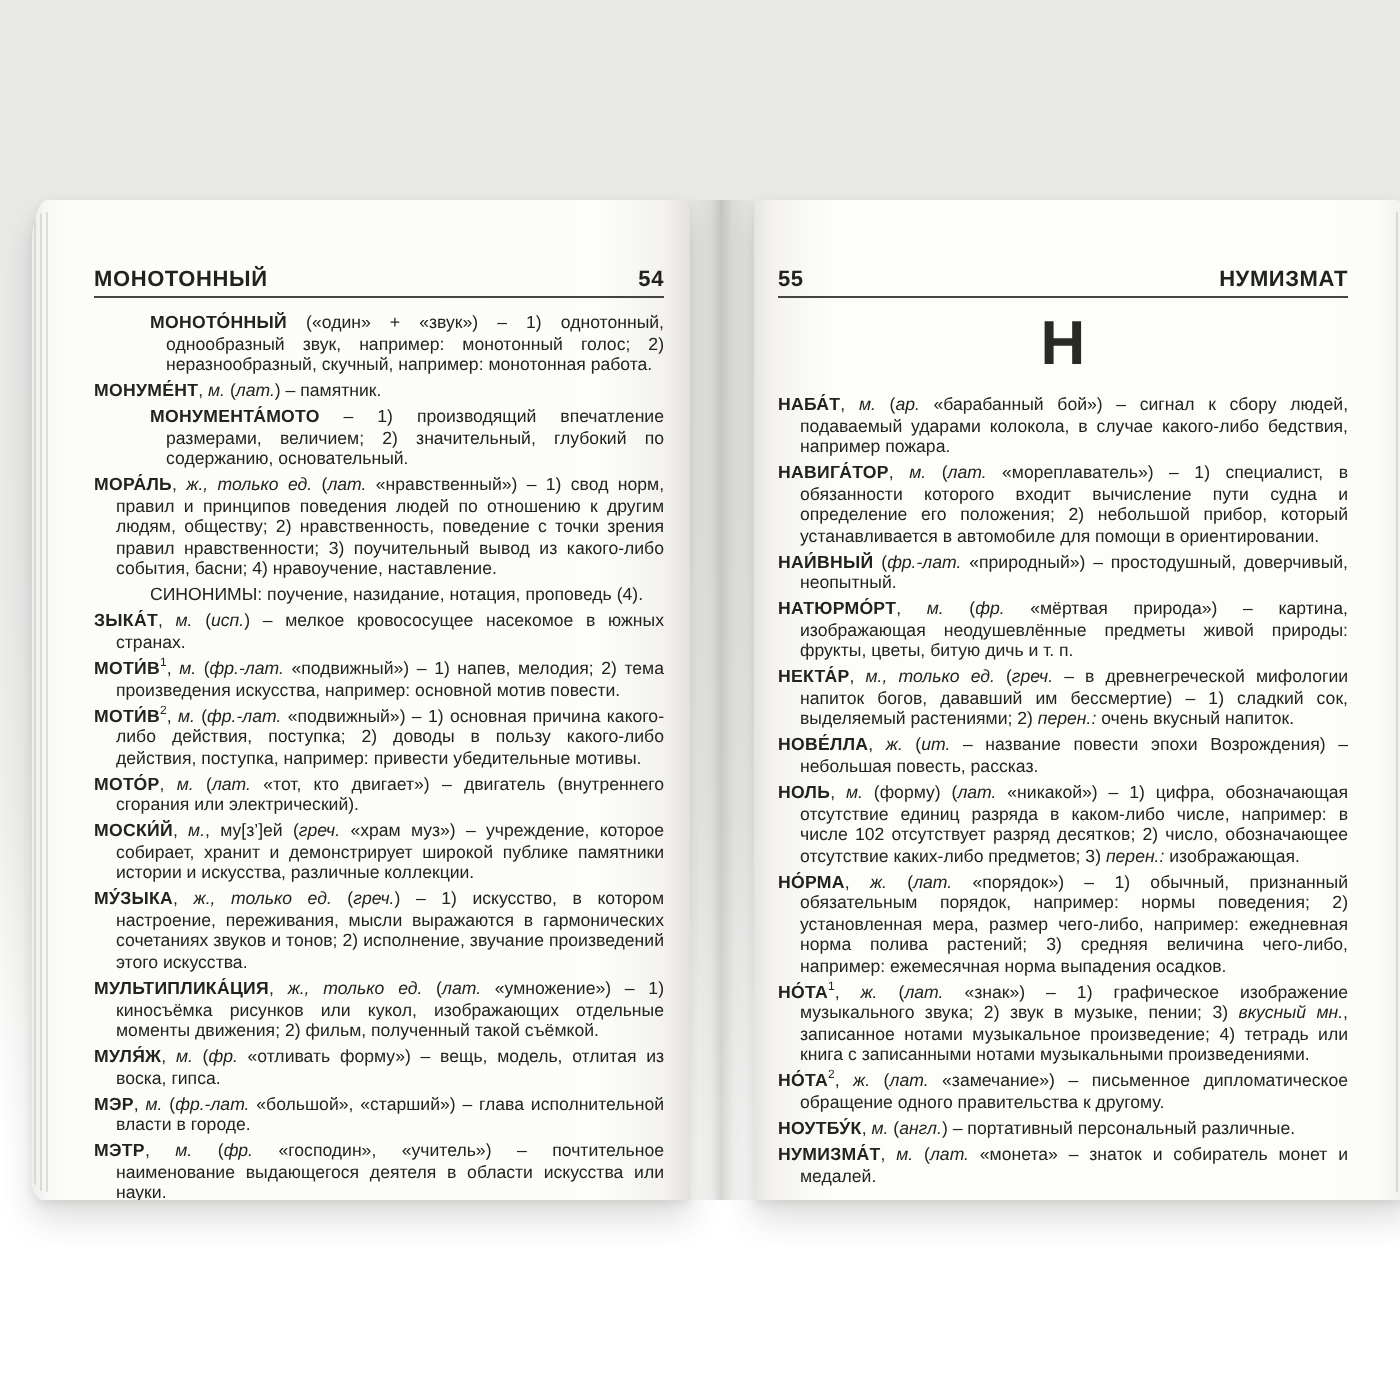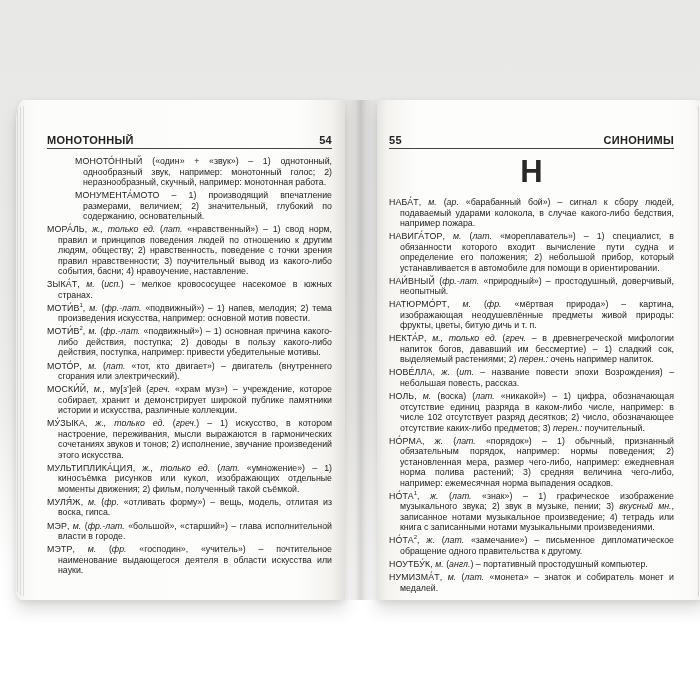--- a/index.html
+++ b/index.html
@@ -37,75 +37,77 @@
   .page-head{display:flex;justify-content:space-between;align-items:flex-end;
     border-bottom:1.6px solid #45443f;padding-bottom:2px;margin-bottom:7px;
     font-weight:bold;font-size:11px;letter-spacing:.3px;color:#232220;}
 
   .section-letter{text-align:center;font-size:31px;font-weight:bold;color:#2a2926;
     margin:6px 0 10px;line-height:1;}
 
   .entries{color:#232220;font-size:8.8px;line-height:10.5px;text-align:justify;}
   .entry{margin:0 0 2.6px;padding-left:11px;text-indent:-11px;}
   .entry.sub{margin-left:28px;padding-left:8px;text-indent:-8px;}
-  .entry .hw{font-weight:normal;letter-spacing:.15px;}
+  .entry .hw{font-weight:bold;letter-spacing:.15px;}
   .entry i{font-style:italic;}
   .entry sup{font-size:6px;line-height:0;}
 </style>
 </head>
 <body>
 
 <div class="scene">
   <div class="book">
 
     <div class="page page-left">
       <div class="edge-lines left"></div>
       <div class="page-inner">
         <div class="page-head">
           <span>МОНОТОННЫЙ</span>
           <span>54</span>
         </div>
         <div class="entries">
             <p class="entry sub"><b class="hw">МОНОТО́ННЫЙ</b><span> («один» + «звук») – 1) однотонный, однообразный звук, например: монотонный голос; 2) неразнообразный, скучный, например: монотонная работа.</span></p>
+            <p class="entry"><b class="hw">МОНУМЕ́НТ</b><span>, </span><i>м.</i><span> (</span><i>лат.</i><span>) – памятник.</span></p>
             <p class="entry sub"><b class="hw">МОНУМЕНТА́МОТО</b><span> – 1) производящий впечатление размерами, величием; 2) значительный, глубокий по содержанию, основательный.</span></p>
             <p class="entry"><b class="hw">МОРА́ЛЬ</b><span>, </span><i>ж., только ед.</i><span> (</span><i>лат.</i><span> «нравственный») – 1) свод норм, правил и принципов поведения людей по отношению к другим людям, обществу; 2) нравственность, поведение с точки зрения правил нравственности; 3) поучительный вывод из какого-либо события, басни; 4) нравоучение, наставление.</span></p>
+            <p class="entry sub"><span>СИНОНИМЫ: поучение, назидание, нотация, проповедь (4).</span></p>
             <p class="entry"><b class="hw">ЗЫКА́Т</b><span>, </span><i>м.</i><span> (</span><i>исп.</i><span>) – мелкое кровососущее насекомое в южных странах.</span></p>
             <p class="entry"><b class="hw">МОТИ́В</b><sup>1</sup><span>, </span><i>м.</i><span> (</span><i>фр.-лат.</i><span> «подвижный») – 1) напев, мелодия; 2) тема произведения искусства, например: основной мотив повести.</span></p>
             <p class="entry"><b class="hw">МОТИ́В</b><sup>2</sup><span>, </span><i>м.</i><span> (</span><i>фр.-лат.</i><span> «подвижный») – 1) основная причина какого-либо действия, поступка; 2) доводы в пользу какого-либо действия, поступка, например: привести убедительные мотивы.</span></p>
             <p class="entry"><b class="hw">МОТО́Р</b><span>, </span><i>м.</i><span> (</span><i>лат.</i><span> «тот, кто двигает») – двигатель (внутреннего сгорания или электрический).</span></p>
             <p class="entry"><b class="hw">МОСКИ́Й</b><span>, </span><i>м.</i><span>, му[з’]ей (</span><i>греч.</i><span> «храм муз») – учреждение, которое собирает, хранит и демонстрирует широкой публике памятники истории и искусства, различные коллекции.</span></p>
             <p class="entry"><b class="hw">МУ́ЗЫКА</b><span>, </span><i>ж., только ед.</i><span> (</span><i>греч.</i><span>) – 1) искусство, в котором настроение, переживания, мысли выражаются в гармонических сочетаниях звуков и тонов; 2) исполнение, звучание произведений этого искусства.</span></p>
             <p class="entry"><b class="hw">МУЛЬТИПЛИКА́ЦИЯ</b><span>, </span><i>ж., только ед.</i><span> (</span><i>лат.</i><span> «умножение») – 1) киносъёмка рисунков или кукол, изображающих отдельные моменты движения; 2) фильм, полученный такой съёмкой.</span></p>
             <p class="entry"><b class="hw">МУЛЯ́Ж</b><span>, </span><i>м.</i><span> (</span><i>фр.</i><span> «отливать форму») – вещь, модель, отлитая из воска, гипса.</span></p>
             <p class="entry"><b class="hw">МЭР</b><span>, </span><i>м.</i><span> (</span><i>фр.-лат.</i><span> «большой», «старший») – глава исполнительной власти в городе.</span></p>
             <p class="entry"><b class="hw">МЭТР</b><span>, </span><i>м.</i><span> (</span><i>фр.</i><span> «господин», «учитель») – почтительное наименование выдающегося деятеля в области искусства или науки.</span></p>
           </div>
       </div>
     </div>
 
     <div class="page page-right">
       <div class="edge-lines right"></div>
       <div class="page-inner">
         <div class="page-head">
           <span>55</span>
-          <span>СИНОНИМЫ</span>
+          <span>НУМИЗМАТ</span>
         </div>
         <div class="section-letter">Н</div>
         <div class="entries">
             <p class="entry"><b class="hw">НАБА́Т</b><span>, </span><i>м.</i><span> (</span><i>ар.</i><span> «барабанный бой») – сигнал к сбору людей, подаваемый ударами колокола, в случае какого-либо бедствия, например пожара.</span></p>
             <p class="entry"><b class="hw">НАВИГА́ТОР</b><span>, </span><i>м.</i><span> (</span><i>лат.</i><span> «мореплаватель») – 1) специалист, в обязанности которого входит вычисление пути судна и определение его положения; 2) небольшой прибор, который устанавливается в автомобиле для помощи в ориентировании.</span></p>
             <p class="entry"><b class="hw">НАИ́ВНЫЙ</b><span> (</span><i>фр.-лат.</i><span> «природный») – простодушный, доверчивый, неопытный.</span></p>
             <p class="entry"><b class="hw">НАТЮРМО́РТ</b><span>, </span><i>м.</i><span> (</span><i>фр.</i><span> «мёртвая природа») – картина, изображающая неодушевлённые предметы живой природы: фрукты, цветы, битую дичь и т. п.</span></p>
-            <p class="entry"><b class="hw">НЕКТА́Р</b><span>, </span><i>м., только ед.</i><span> (</span><i>греч.</i><span> – в древнегреческой мифологии напиток богов, дававший им бессмертие) – 1) сладкий сок, выделяемый растениями; 2) </span><i>перен.:</i><span> очень например напиток.</span></p>
+            <p class="entry"><b class="hw">НЕКТА́Р</b><span>, </span><i>м., только ед.</i><span> (</span><i>греч.</i><span> – в древнегреческой мифологии напиток богов, дававший им бессмертие) – 1) сладкий сок, выделяемый растениями; 2) </span><i>перен.:</i><span> очень вкусный напиток.</span></p>
             <p class="entry"><b class="hw">НОВЕ́ЛЛА</b><span>, </span><i>ж.</i><span> (</span><i>ит.</i><span> – название повести эпохи Возрождения) – небольшая повесть, рассказ.</span></p>
-            <p class="entry"><b class="hw">НОЛЬ</b><span>, </span><i>м.</i><span> (воска) (</span><i>лат.</i><span> «никакой») – 1) цифра, обозначающая отсутствие единиц разряда в каком-либо числе, например: в числе 102 отсутствует разряд десятков; 2) число, обозначающее отсутствие каких-либо предметов; 3) </span><i>перен.:</i><span> поучительный.</span></p>
+            <p class="entry"><b class="hw">НОЛЬ</b><span>, </span><i>м.</i><span> (форму) (</span><i>лат.</i><span> «никакой») – 1) цифра, обозначающая отсутствие единиц разряда в каком-либо числе, например: в числе 102 отсутствует разряд десятков; 2) число, обозначающее отсутствие каких-либо предметов; 3) </span><i>перен.:</i><span> изображающая.</span></p>
             <p class="entry"><b class="hw">НО́РМА</b><span>, </span><i>ж.</i><span> (</span><i>лат.</i><span> «порядок») – 1) обычный, признанный обязательным порядок, например: нормы поведения; 2) установленная мера, размер чего-либо, например: ежедневная норма полива растений; 3) средняя величина чего-либо, например: ежемесячная норма выпадения осадков.</span></p>
             <p class="entry"><b class="hw">НО́ТА</b><sup>1</sup><span>, </span><i>ж.</i><span> (</span><i>лат.</i><span> «знак») – 1) графическое изображение музыкального звука; 2) звук в музыке, пении; 3) </span><i>вкусный мн.</i><span>, записанное нотами музыкальное произведение; 4) тетрадь или книга с записанными нотами музыкальными произведениями.</span></p>
             <p class="entry"><b class="hw">НО́ТА</b><sup>2</sup><span>, </span><i>ж.</i><span> (</span><i>лат.</i><span> «замечание») – письменное дипломатическое обращение одного правительства к другому.</span></p>
-            <p class="entry"><b class="hw">НОУТБУ́К</b><span>, </span><i>м.</i><span> (</span><i>англ.</i><span>) – портативный простодушный компьютер.</span></p>
+            <p class="entry"><b class="hw">НОУТБУ́К</b><span>, </span><i>м.</i><span> (</span><i>англ.</i><span>) – портативный персональный различные.</span></p>
             <p class="entry"><b class="hw">НУМИЗМА́Т</b><span>, </span><i>м.</i><span> (</span><i>лат.</i><span> «монета» – знаток и собиратель монет и медалей.</span></p>
           </div>
       </div>
     </div>
 
     <div class="gutter"></div>
   </div>
 </div>
 
 </body></html>

